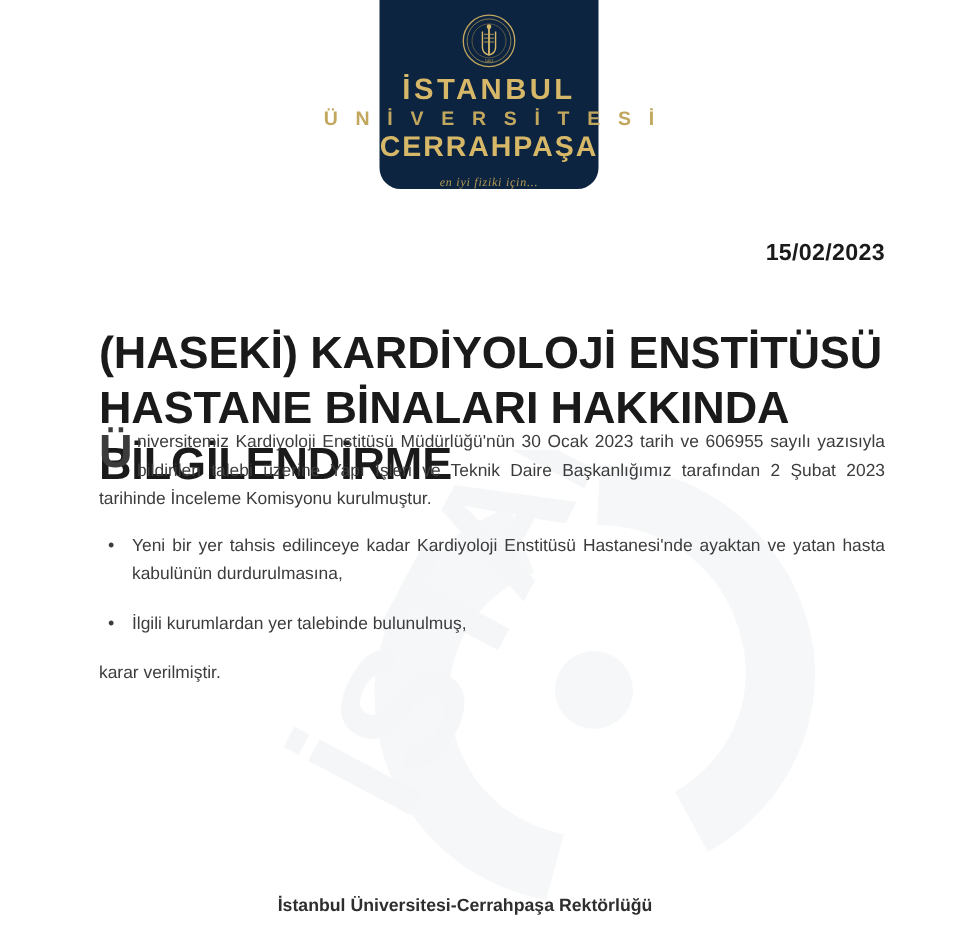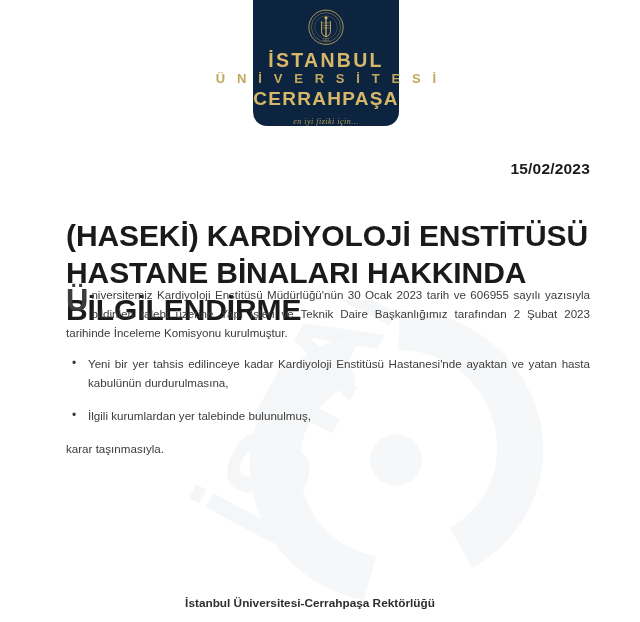--- a/index.html
+++ b/index.html
@@ -215,17 +215,17 @@
 
     <p class="para first dropcap-wrap"><span class="dropcap">Ü</span><span>niversitemiz Kardiyoloji Enstitüsü Müdürlüğü'nün 30 Ocak 2023 tarih ve 606955 sayılı yazısıyla bildirilen talebi üzerine Yapı İşleri ve Teknik Daire Başkanlığımız tarafından 2 Şubat 2023 tarihinde İnceleme Komisyonu kurulmuştur.</span></p>
 
 
 
     <ul class="decisions">
       <li>Yeni bir yer tahsis edilinceye kadar Kardiyoloji Enstitüsü Hastanesi'nde ayaktan ve yatan hasta kabulünün durdurulmasına,</li>
       <li>İlgili kurumlardan yer talebinde bulunulmuş,</li>
     </ul>
 
-    <p class="closing">karar taşınmasıyla.</p>
+    <p class="closing">karar verilmiştir.</p>
   </div>
 
   <div class="signature">İstanbul Üniversitesi-Cerrahpaşa Rektörlüğü</div>
 </div>
 
 </body></html>

